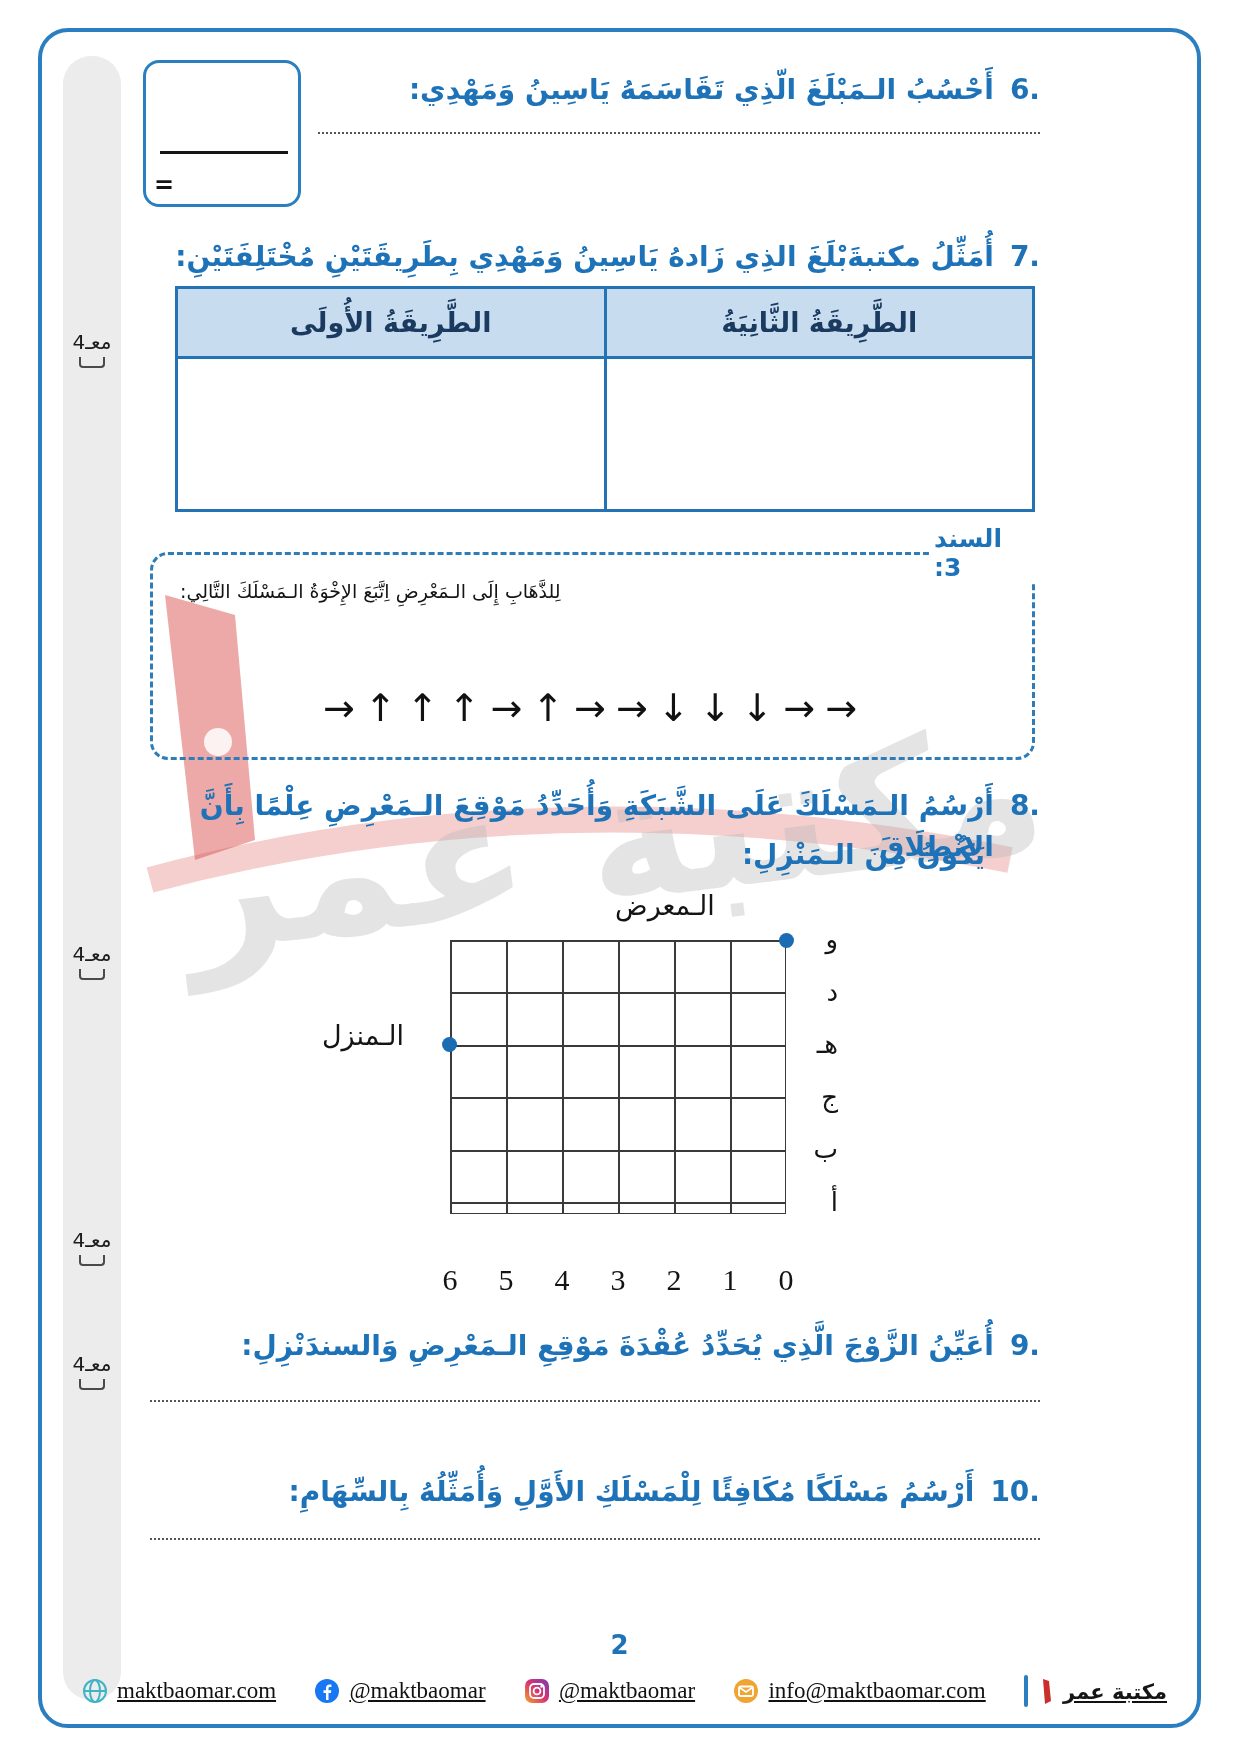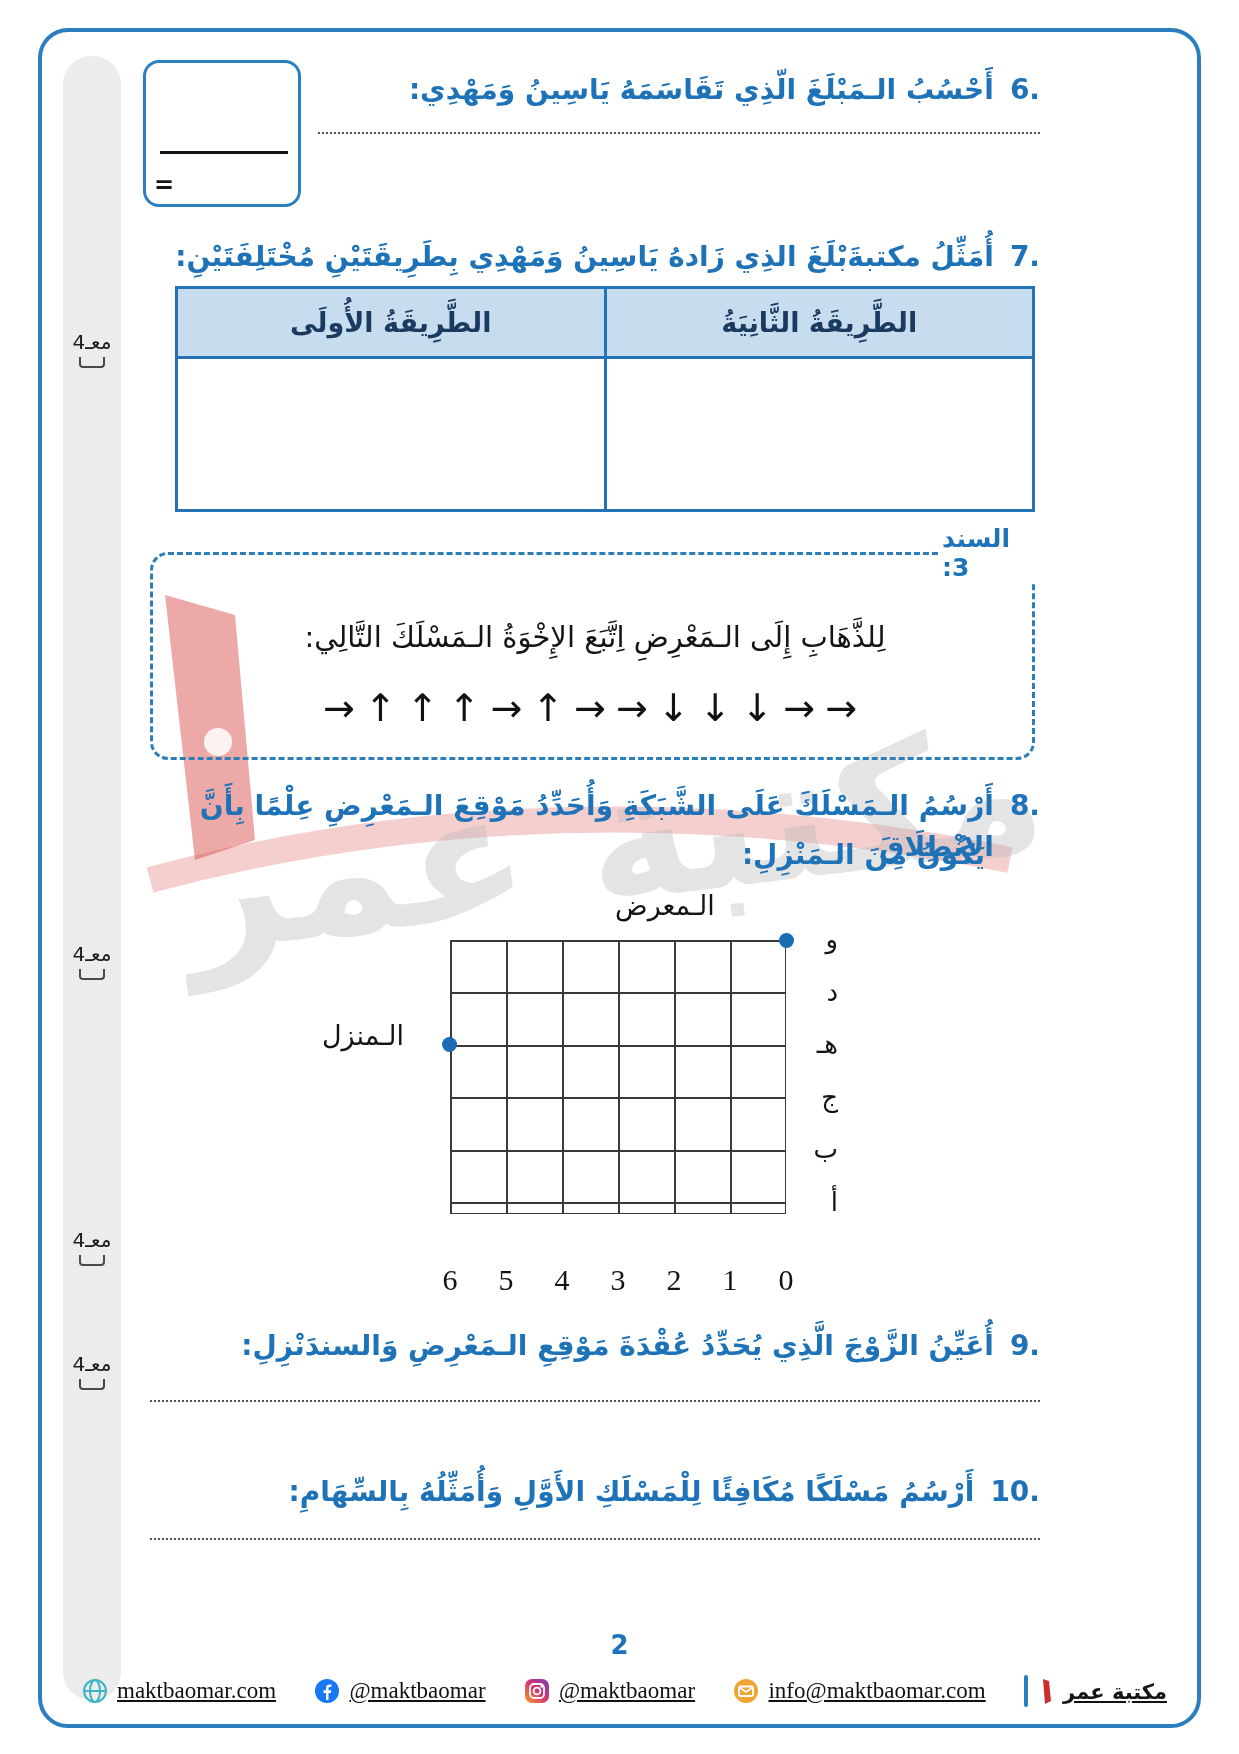--- a/index.html
+++ b/index.html
@@ -49,25 +49,25 @@
   .tbl .hdr .cell { flex:1; display:flex; align-items:center; justify-content:center;
                     font-size:27px; font-weight:bold; color:#1a3a5f; }
   .tbl .hdr .cell:first-child { border-left:3px solid #2473b5; }
   .tbl .bdy { display:flex; flex:1; }
   .tbl .bdy .cell { flex:1; }
   .tbl .bdy .cell:first-child { border-left:3px solid #2473b5; }
 
   
   .sup-label { position:absolute; top:524px; left:930px; width:110px; text-align:left;
                direction:rtl; color:#1e73b8; font-weight:bold; font-size:25px;
-               background:#fff; padding:0 4px; z-index:3;margin-left:8px; }
+               background:#fff; padding:0 4px; z-index:3; }
   .sup-box { position:absolute; left:150px; top:552px; width:885px; height:208px;
              border:3px dashed #2e7cb8; border-radius:18px; }
-  .sup-text { position:absolute; left:170px; top:620px; width:840px; padding-left:10px;
-              direction:rtl; text-align:center; font-size:29px; color:#141414; }
+  .sup-text { position:absolute; left:170px; top:580px; width:840px; padding-left:10px;
+              direction:rtl; text-align:left; font-size:19px; color:#141414; }
   .arrows { position:absolute; left:280px; top:686px; width:620px; text-align:center;
             direction:ltr; font-size:38px; color:#111; }
   .arrows .arrow { display:inline-block; margin:0 5px; }
 
   
   .grid { position:absolute; left:450px; top:940px; width:336px; height:274px;
           border-right:1.6px solid #3a3a3a; border-bottom:1.6px solid #3a3a3a;
           background-image:
             repeating-linear-gradient(to right,  #3a3a3a 0 1.6px, transparent 1.6px 56px),
             repeating-linear-gradient(to bottom, #3a3a3a 0 1.6px, transparent 1.6px 52.5px); }

